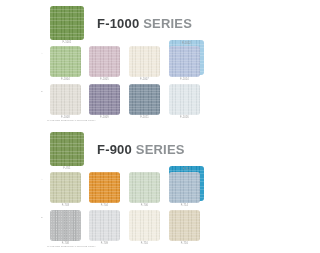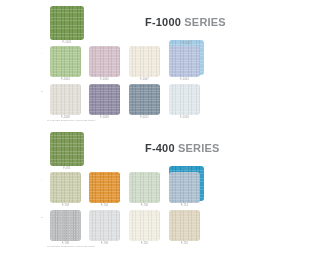--- a/index.html
+++ b/index.html
@@ -44,26 +44,25 @@
     border-radius: 3px;
   }
   .feature-left  { left: 50px; }
   .feature-right { left: 169px; width: 35px; height: 35px; }
 
   .series-title {
     position: absolute;
     left: 97px;
     top: 16px;
     width: 60px;
-    font-size: 11px;
+    font-size: 13px;
     font-weight: bold;
     letter-spacing: 0.2px;
     color: #46494b;
     white-space: nowrap;
-    margin-left: 48px;
   }
   .series-title .num { color: #3a3d3f; }
   .series-title .word {
     color: #8d9194;
     font-weight: bold;
   }
 
   .feature-code {
     position: absolute;
     width: 36px;
@@ -208,21 +207,21 @@
   </div>
 
   <div class="section">
 
     <div class="band">
 
       <div class="feature-swatch feature-left tex" id="s1-fl" style="background: rgb(118, 148, 79);"></div>
       <div class="feature-code" id="s1-fl-code" style="left: 50px; top: 41px; width: 34px;">F-701</div>
 
       <div class="series-title">
-        <span class="num">F-400</span>
+        <span class="num">F-900</span>
         <span class="word">SERIES</span>
       </div>
 
       <div class="feature-swatch feature-right tex" id="s1-fr" style="background: rgb(33, 150, 196);"></div>
       <div class="feature-code" id="s1-fr-code" style="left: 169px; top: 42px; width: 35px;">F-712</div>
 
     </div>
 
     <div class="row" id="s1-r0">
       <div class="row-marker">A</div>

